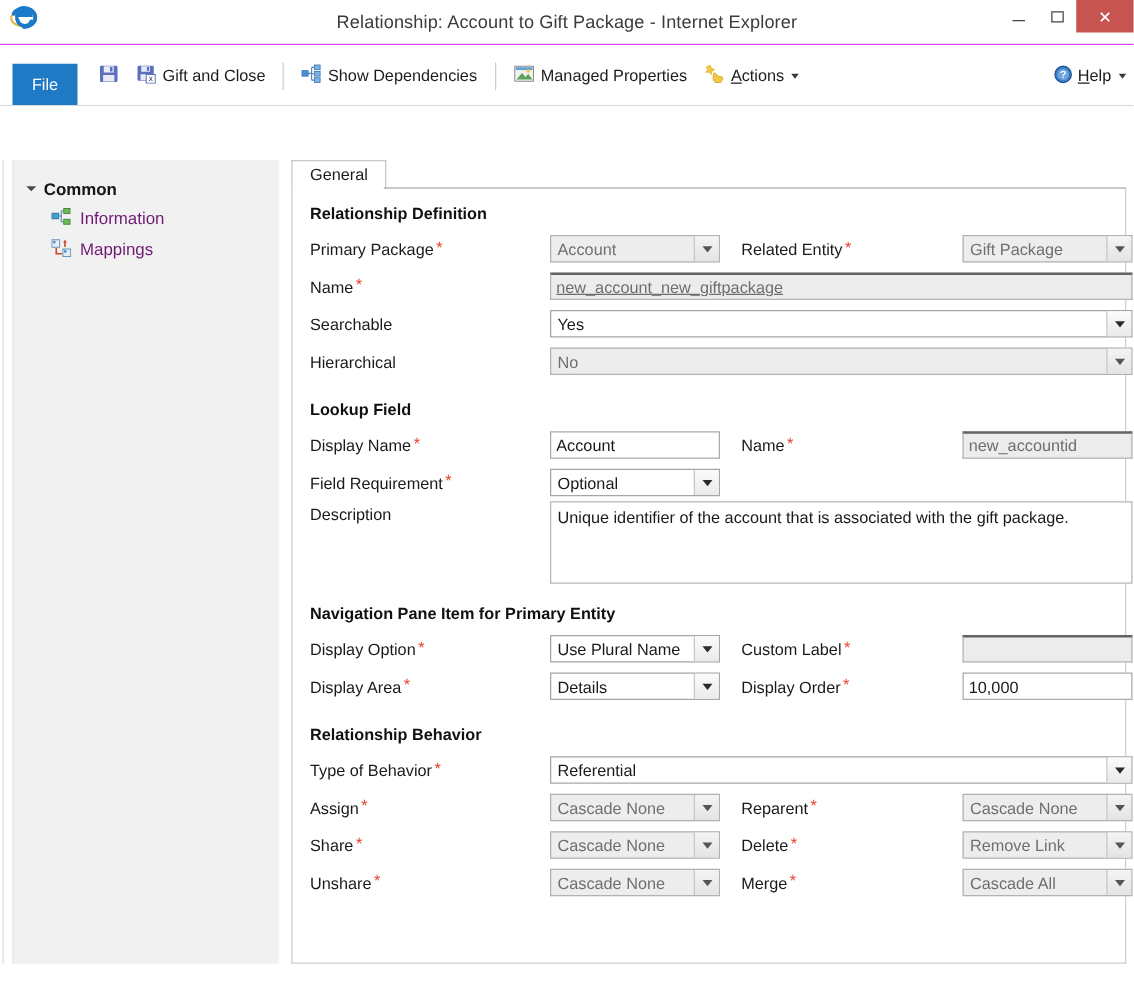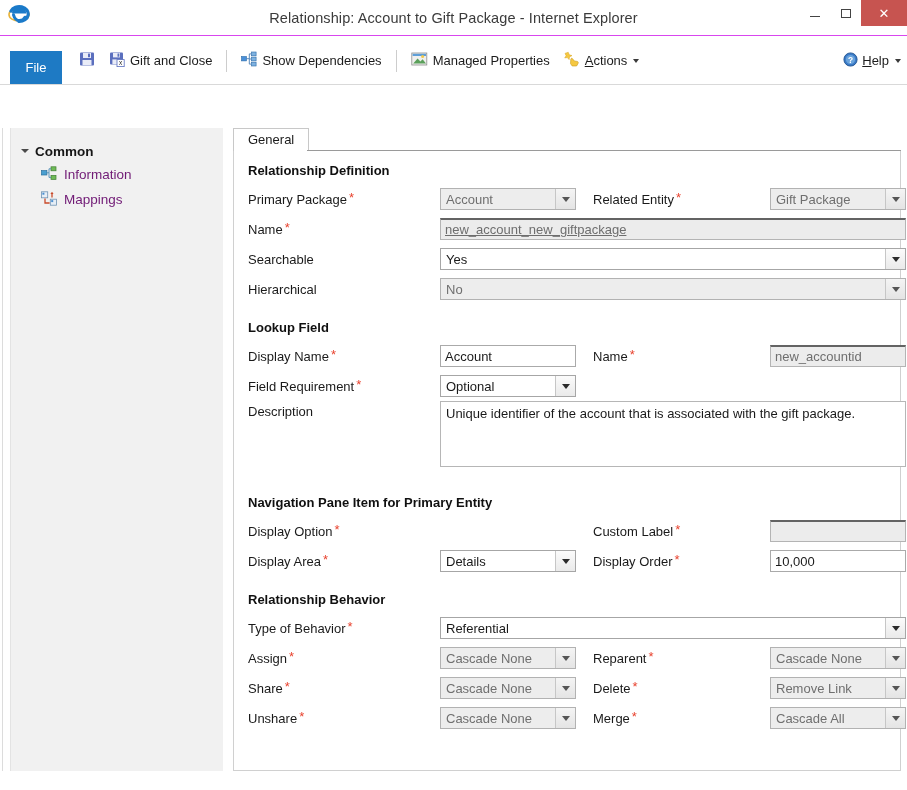--- a/index.html
+++ b/index.html
@@ -516,24 +516,28 @@
           <span class="val">Optional</span>
           <span class="arrowbox"></span>
         </div>
       </div>
 
       <div class="row" style="height:78px; align-items:flex-start;">
         <span class="lab c-lab" style="top:3px;">Description</span>
         <textarea class="desc c-f1" style="width: 466px; height: 66px; top: 0px;">Unique identifier of the account that is associated with the gift package.</textarea>
       </div>
 
-      <div class="sect-title" style="margin-top:16px;">Navigation Pane Item for Primary Entity</div>
+      <div class="sect-title" style="margin-top:4px;">Navigation Pane Item for Primary Entity</div>
 
       <div class="row">
         <span class="lab c-lab"><span>Display Option</span><span class="req">*</span></span>
+        <div class="sel c-f1" style="width:136px;">
+          <span class="val">Use Plural Name</span>
+          <span class="arrowbox"></span>
+        </div>
         <span class="lab c-lab2"><span>Custom Label</span><span class="req">*</span></span>
         <input class="fld empty-ro" style="position: absolute; left: 522px; width: 136px;" readonly="" value="">
       </div>
 
       <div class="row">
         <span class="lab c-lab"><span>Display Area</span><span class="req">*</span></span>
         <div class="sel c-f1" style="width:136px;">
           <span class="val">Details</span>
           <span class="arrowbox"></span>
         </div>

